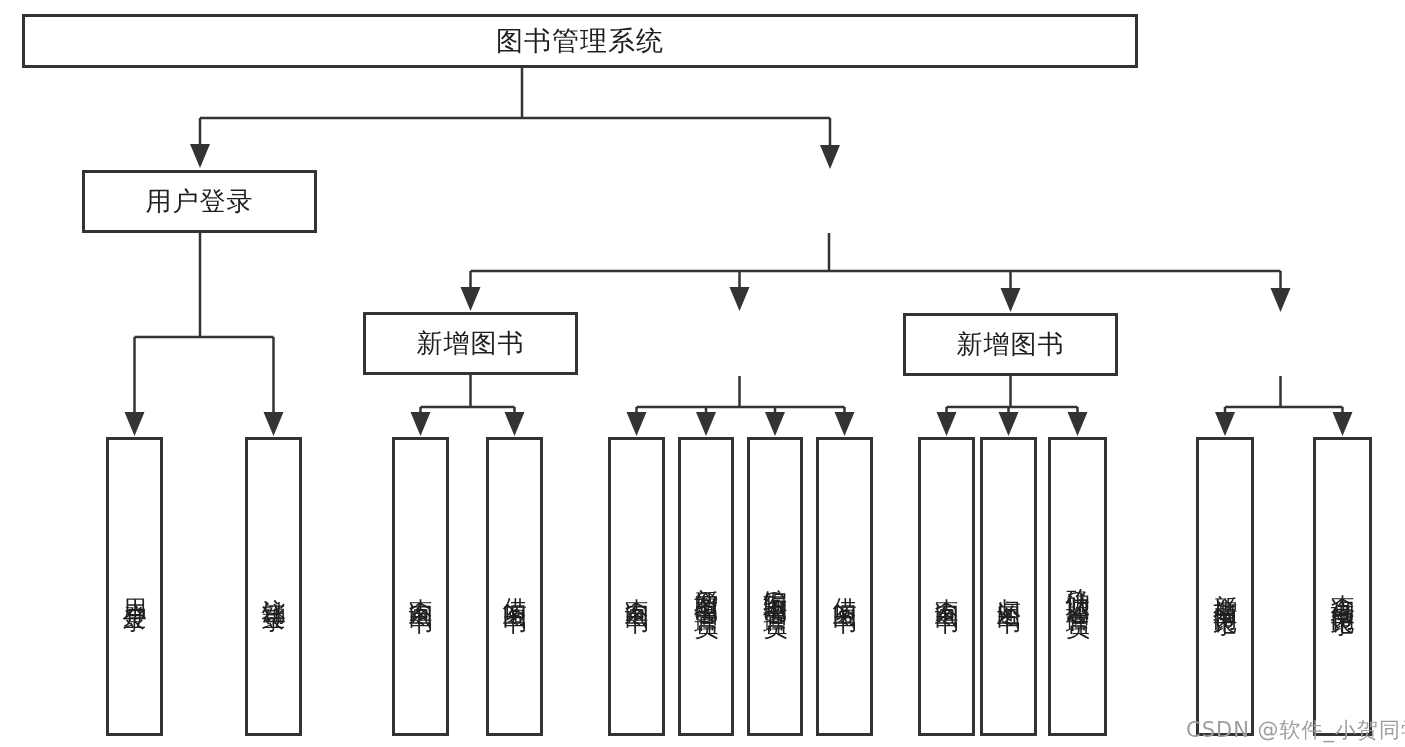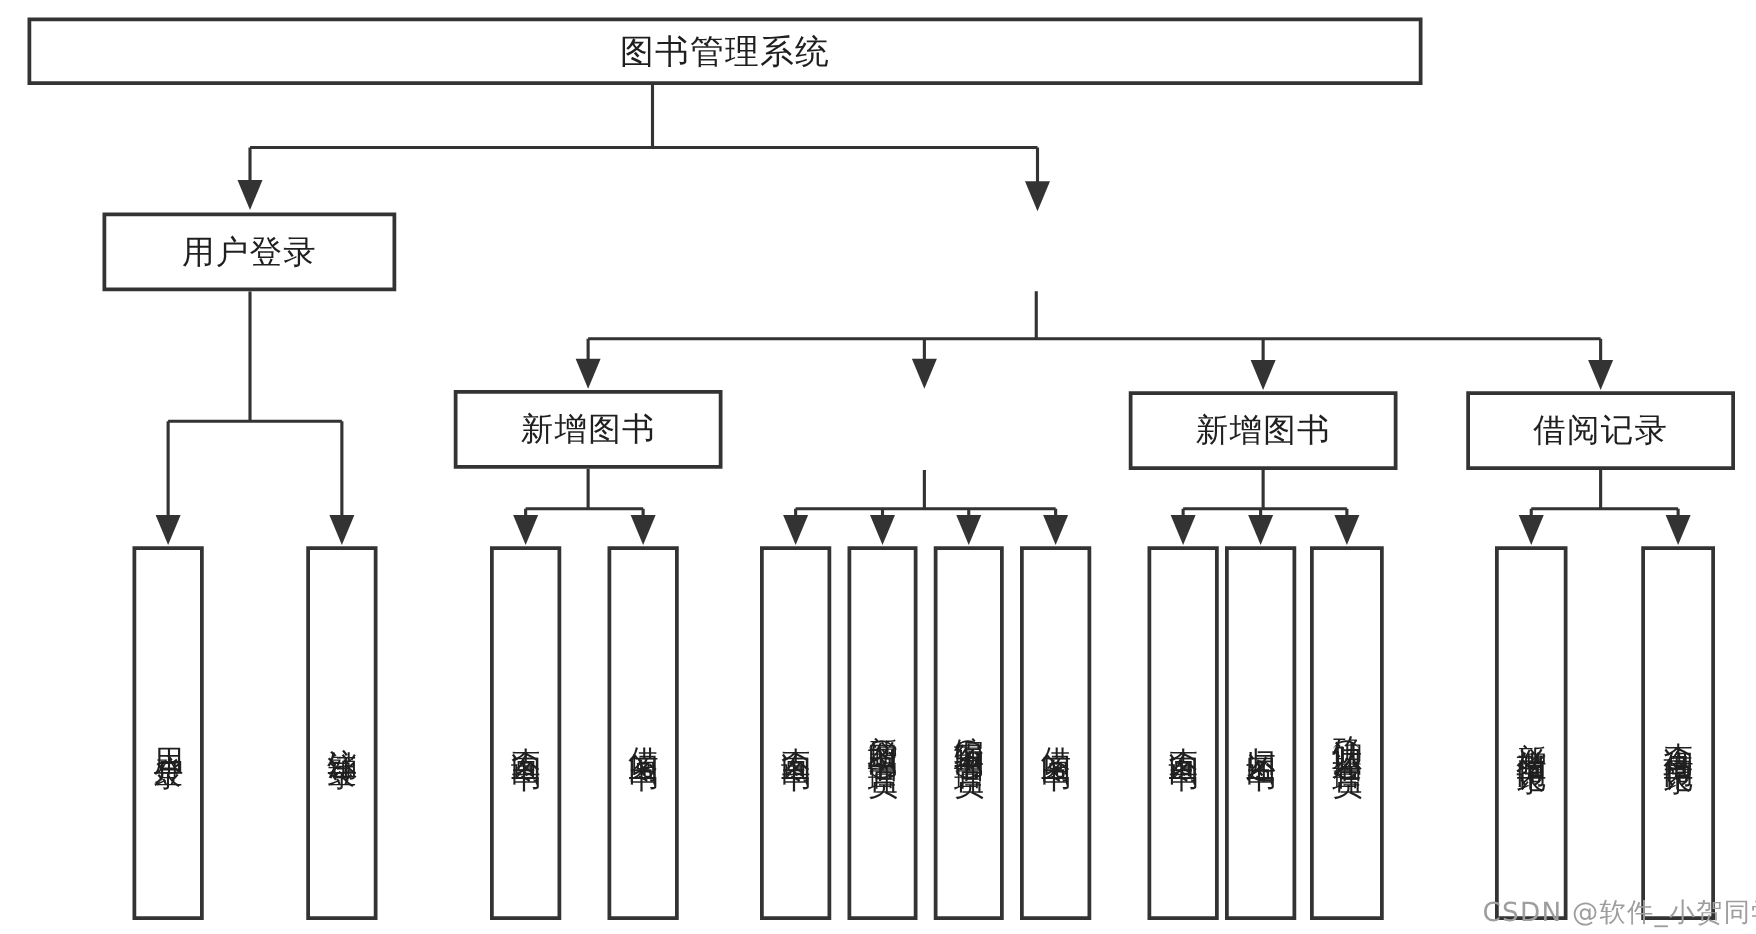--- a/index.html
+++ b/index.html
@@ -106,21 +106,20 @@
       <path class="arrow" d="M1332.5 412 L1352.5 412 L1342.5 436 Z"></path>
     </g>
   </svg>
 
   <div class="node hbox root-box" style="left:22px; top:14px; width:1116px; height:54px;">图书管理系统</div>
 
   <div class="node hbox" style="left:82px; top:170px; width:235px; height:63px;">用户登录</div>
 
   <div class="node hbox" style="left:363px; top:312px; width:215px; height:63px;">新增图书</div>
   <div class="node hbox" style="left:903px; top:313px; width:215px; height:63px;">新增图书</div>
-  <div class="node hbox" style="left:1173px; top:313px; width:215px; height:63px;">借阅记录</div>
 
   <div class="node vbox" style="left:106px; top:437px; width:57px; height:299px;">用户登录</div>
   <div class="node vbox" style="left:245px; top:437px; width:57px; height:299px;">注销登录</div>
 
   <div class="node vbox" style="left:392px; top:437px; width:57px; height:299px;">查询图书</div>
   <div class="node vbox" style="left:486px; top:437px; width:57px; height:299px;">借阅图书</div>
 
   <div class="node vbox" style="left:608px; top:437px; width:57px; height:299px;">查询图书</div>
   <div class="node vbox" style="left:678px; top:437px; width:56px; height:299px;">新增图书（管理员）</div>
   <div class="node vbox" style="left:747px; top:437px; width:56px; height:299px;">编辑图书（管理员）</div>

